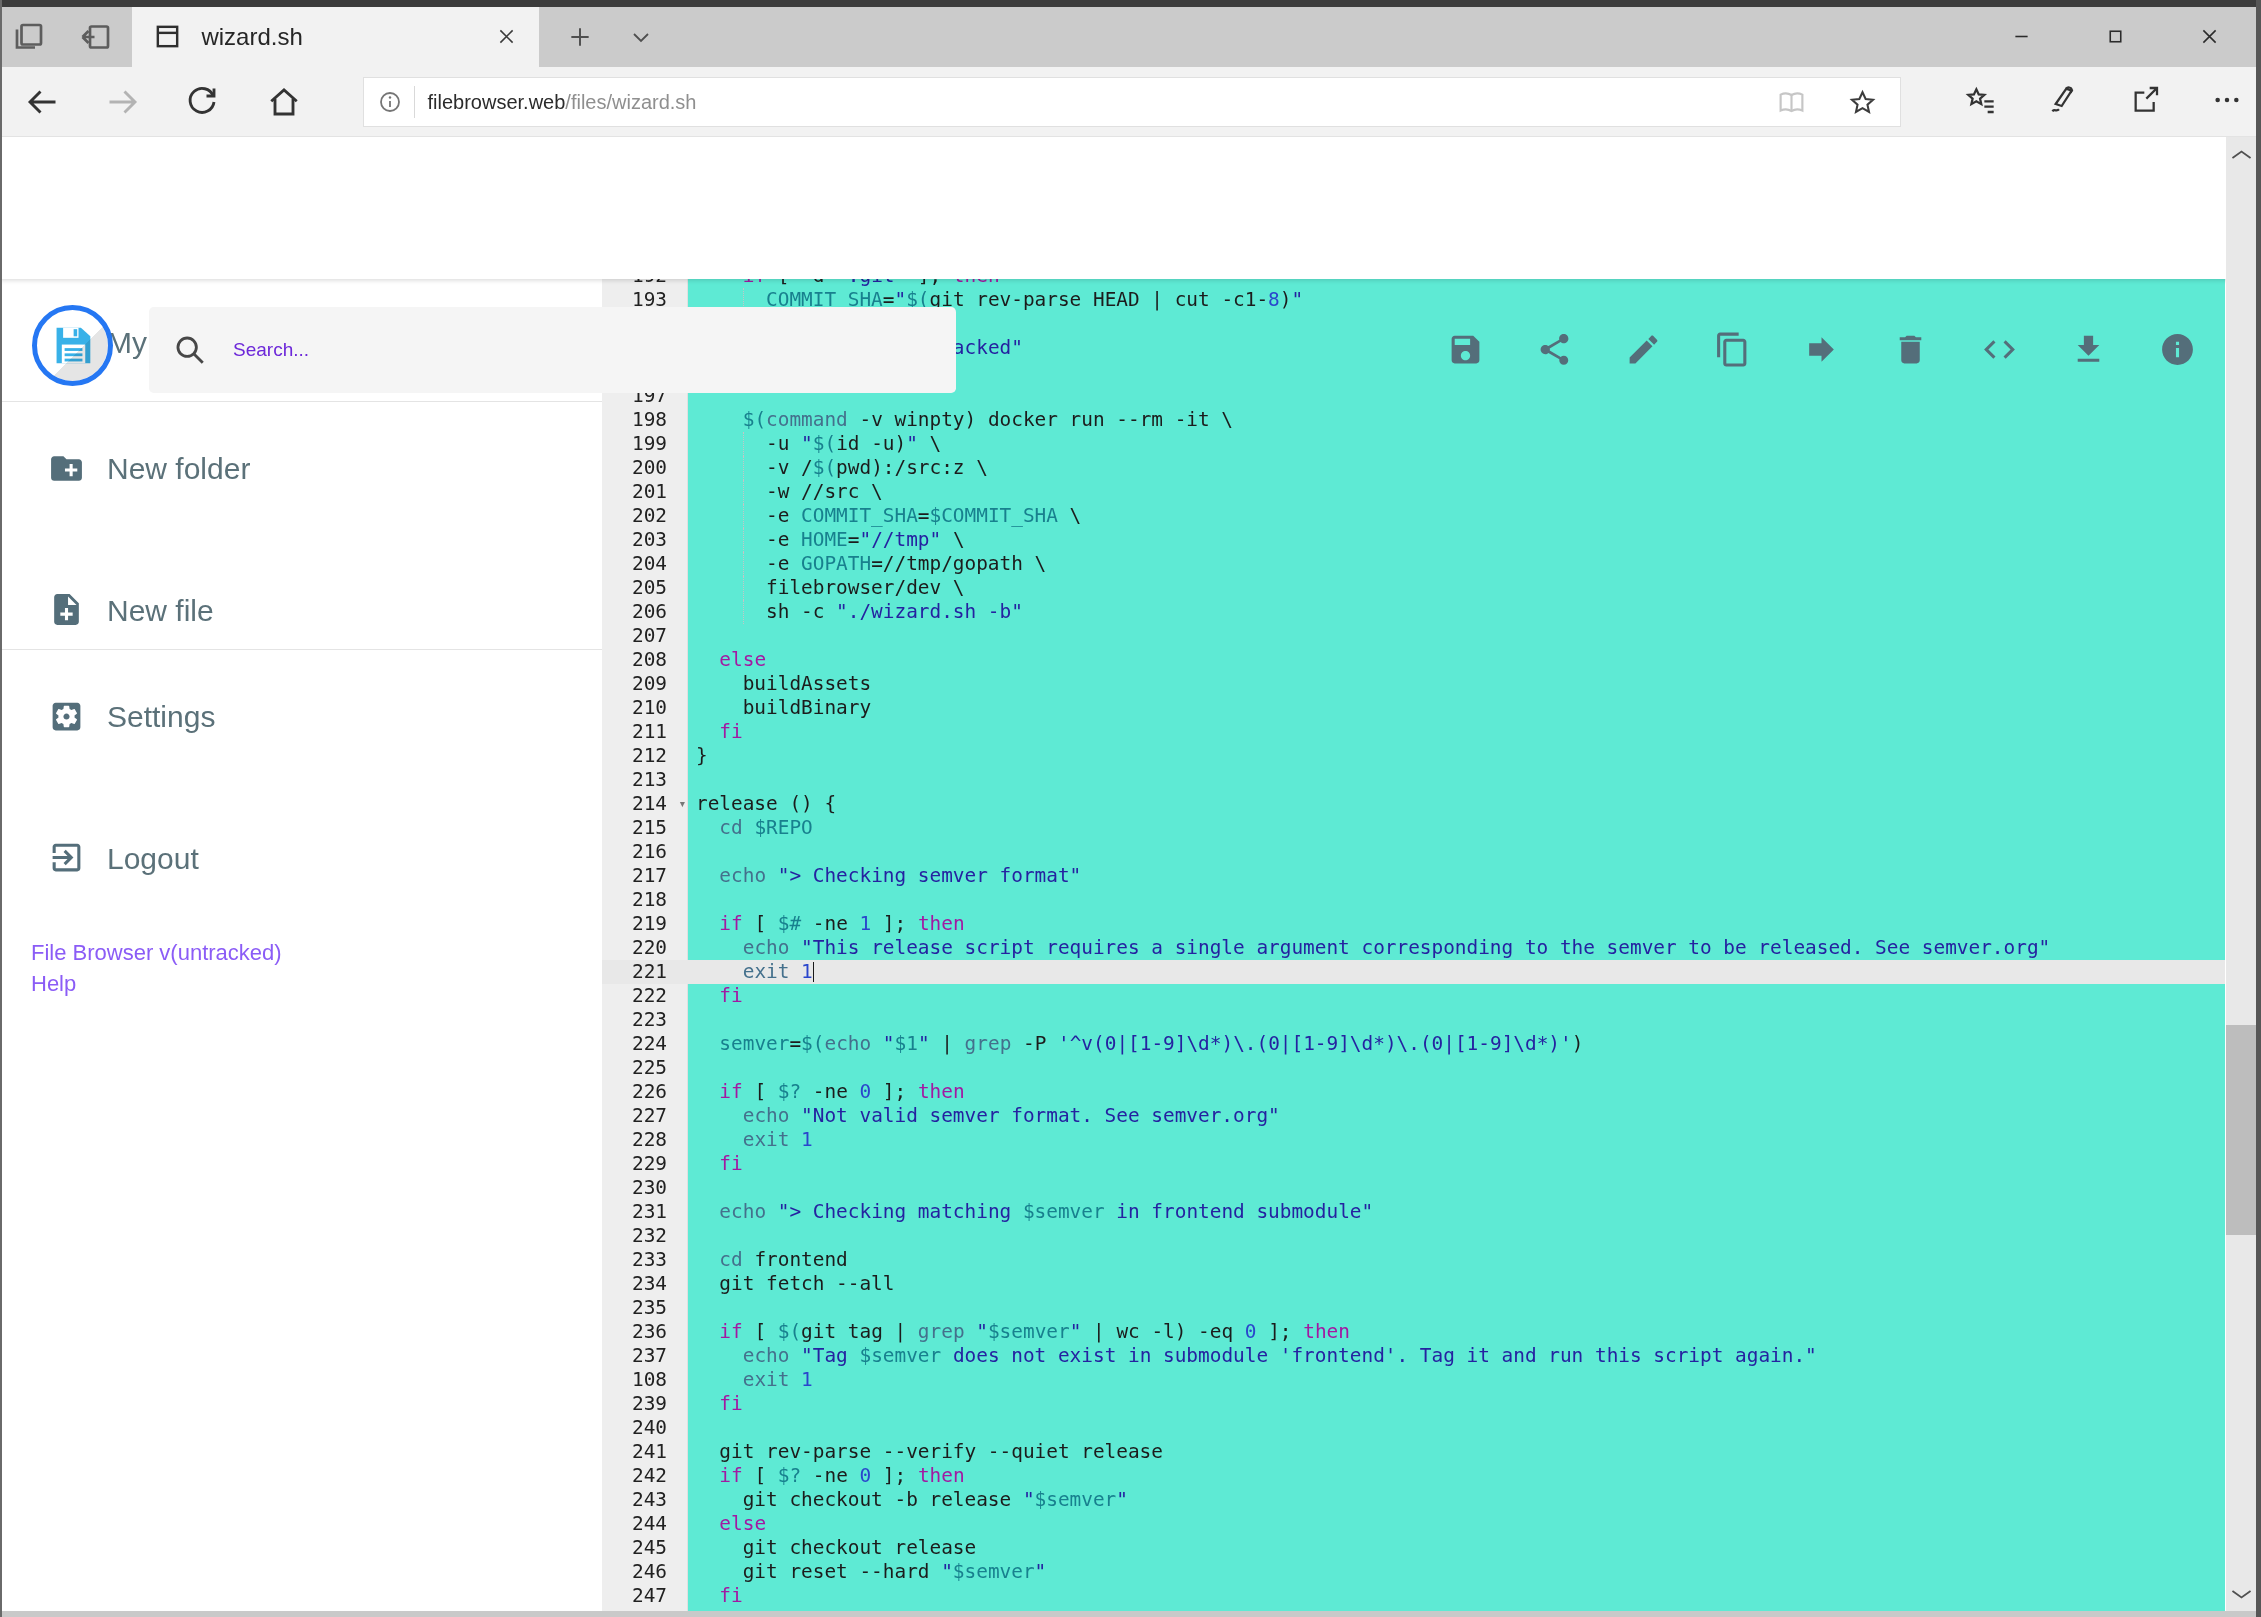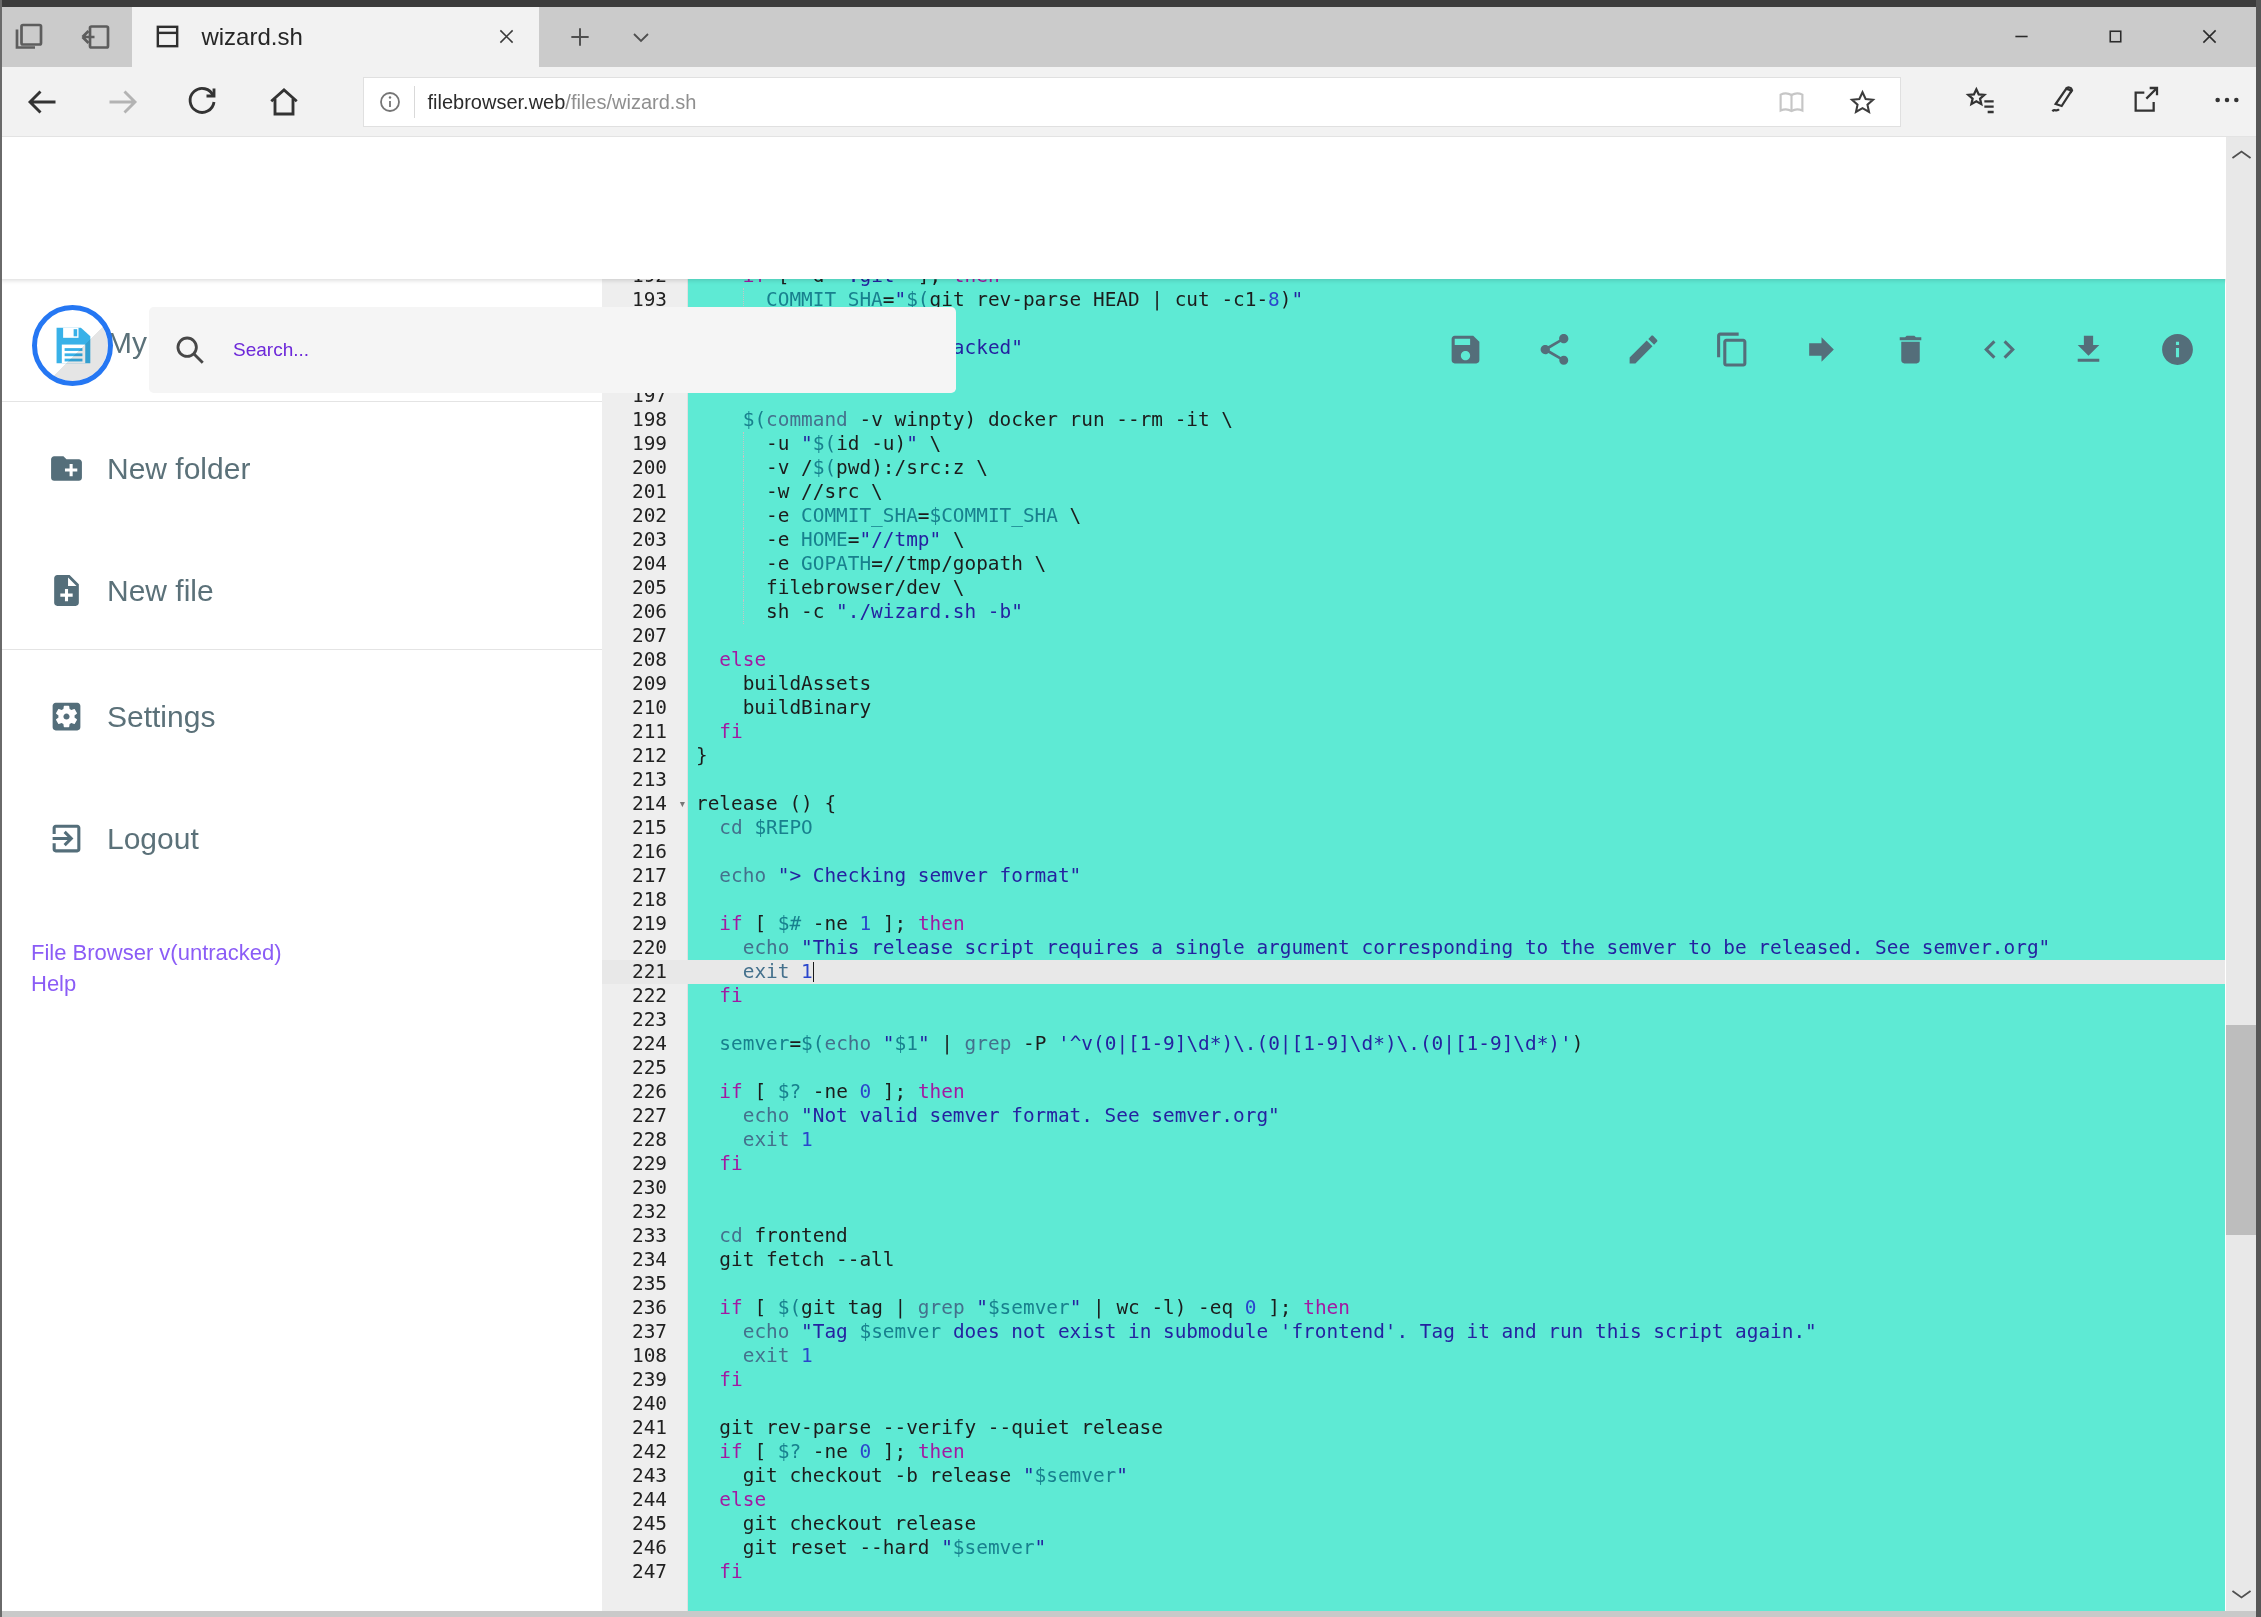--- a/index.html
+++ b/index.html
@@ -53,21 +53,21 @@
   .searchbox .ic{width:34px;height:34px;color:#474747;margin-left:24px;}
   .search-ph{margin-left:26px;font-size:19px;color:#6d28d9;text-align:right;}
   .toolbar{position:absolute;left:1447px;top:194px;display:flex;gap:52px;color:var(--slate);}
   .toolbar .tool{width:37px;height:37px;}
   
   .sidebar{position:absolute;left:0;top:279px;width:602px;height:1338px;background:#fff;z-index:30;}
   .side-item{display:flex;align-items:center;height:74px;padding-left:48px;color:var(--slate);}
   .side-item .s-ic{width:37px;height:37px;flex:none;}
   .side-item .s-label{margin-left:22px;font-size:30px;color:#5b7179;}
   .side-div{height:0.8px;background:#e4e4e4;margin:21px 0 0 0;}
-  .mt33{margin-top:27px;} .mt37{margin-top:30px;} .mt60{margin-top:48px;}
+  .mt33{margin-top:27px;} .mt37{margin-top:30px;} .mt60{margin-top:48px;align-items:flex-end;}
   .side-footer{margin:61px 0 0 31px;font-size:22px;color:#8b5cf6;line-height:31.5px;}
   
   .editor{position:absolute;left:602px;top:279px;width:1623px;height:1338px;background:#5eead4;overflow:hidden;z-index:20;
           font-family:"DejaVu Sans Mono",monospace;font-size:19.4px;}
   .gutter-bg{position:absolute;left:0;top:0;width:86px;height:100%;background:#eeeeee;border-right:0.8px solid #e0e0e0;}
   .cm-row{position:relative;display:flex;height:24px;line-height:24px;white-space:pre;}
   .cm-row.clip{margin-top:-15.3px;}
   .cm-row.active{background:#e8e8e8;}
   .ln{position:relative;width:86px;flex:none;text-align:right;padding-right:21px;color:#212121;}
   .fold{position:absolute;right:1.6px;top:0;font-size:13px;color:#777;font-weight:normal;}
@@ -390,20 +390,21 @@
         <div class="cm-row active"><span class="ln">221</span><span class="code"><span class="tk-t">    </span><span class="tk-b">exit</span><span class="tk-t"> </span><span class="tk-n">1</span><i class="cursor"></i></span></div>
         <div class="cm-row"><span class="ln">222</span><span class="code"><span class="tk-t">  </span><span class="tk-k">fi</span></span></div>
         <div class="cm-row"><span class="ln">223</span><span class="code"></span></div>
         <div class="cm-row"><span class="ln">224</span><span class="code"><span class="tk-t">  </span><span class="tk-v">semver</span><span class="tk-t">=</span><span class="tk-v">$(</span><span class="tk-b">echo</span><span class="tk-t"> </span><span class="tk-s">"</span><span class="tk-v">$1</span><span class="tk-s">"</span><span class="tk-t"> | </span><span class="tk-b">grep</span><span class="tk-t"> -P </span><span class="tk-s">'^v(0|[1-9]\d*)\.(0|[1-9]\d*)\.(0|[1-9]\d*)'</span><span class="tk-t">)</span></span></div>
         <div class="cm-row"><span class="ln">225</span><span class="code"></span></div>
         <div class="cm-row"><span class="ln">226</span><span class="code"><span class="tk-t">  </span><span class="tk-k">if</span><span class="tk-t"> [ </span><span class="tk-v">$?</span><span class="tk-t"> -ne </span><span class="tk-n">0</span><span class="tk-t"> ]; </span><span class="tk-k">then</span></span></div>
         <div class="cm-row"><span class="ln">227</span><span class="code"><span class="tk-t">    </span><span class="tk-b">echo</span><span class="tk-t"> </span><span class="tk-s">"Not valid semver format. See semver.org"</span></span></div>
         <div class="cm-row"><span class="ln">228</span><span class="code"><span class="tk-t">    </span><span class="tk-b">exit</span><span class="tk-t"> </span><span class="tk-n">1</span></span></div>
         <div class="cm-row"><span class="ln">229</span><span class="code"><span class="tk-t">  </span><span class="tk-k">fi</span></span></div>
         <div class="cm-row"><span class="ln">230</span><span class="code"></span></div>
+        <div class="cm-row"><span class="ln">231</span><span class="code"><span class="tk-t">  </span><span class="tk-b">echo</span><span class="tk-t"> </span><span class="tk-s">"&gt; Checking matching </span><span class="tk-v">$semver</span><span class="tk-s"> in frontend submodule"</span></span></div>
         <div class="cm-row"><span class="ln">232</span><span class="code"></span></div>
         <div class="cm-row"><span class="ln">233</span><span class="code"><span class="tk-t">  </span><span class="tk-b">cd</span><span class="tk-t"> frontend</span></span></div>
         <div class="cm-row"><span class="ln">234</span><span class="code"><span class="tk-t">  git fetch --all</span></span></div>
         <div class="cm-row"><span class="ln">235</span><span class="code"></span></div>
         <div class="cm-row"><span class="ln">236</span><span class="code"><span class="tk-t">  </span><span class="tk-k">if</span><span class="tk-t"> [ </span><span class="tk-v">$(</span><span class="tk-t">git tag | </span><span class="tk-b">grep</span><span class="tk-t"> </span><span class="tk-s">"</span><span class="tk-v">$semver</span><span class="tk-s">"</span><span class="tk-t"> | wc -l) -eq </span><span class="tk-n">0</span><span class="tk-t"> ]; </span><span class="tk-k">then</span></span></div>
         <div class="cm-row"><span class="ln">237</span><span class="code"><span class="tk-t">    </span><span class="tk-b">echo</span><span class="tk-t"> </span><span class="tk-s">"Tag </span><span class="tk-v">$semver</span><span class="tk-s"> does not exist in submodule 'frontend'. Tag it and run this script again."</span></span></div>
         <div class="cm-row"><span class="ln">108</span><span class="code"><span class="tk-t">    </span><span class="tk-b">exit</span><span class="tk-t"> </span><span class="tk-n">1</span></span></div>
         <div class="cm-row"><span class="ln">239</span><span class="code"><span class="tk-t">  </span><span class="tk-k">fi</span></span></div>
         <div class="cm-row"><span class="ln">240</span><span class="code"></span></div>
         <div class="cm-row"><span class="ln">241</span><span class="code"><span class="tk-t">  git rev-parse --verify --quiet release</span></span></div>

